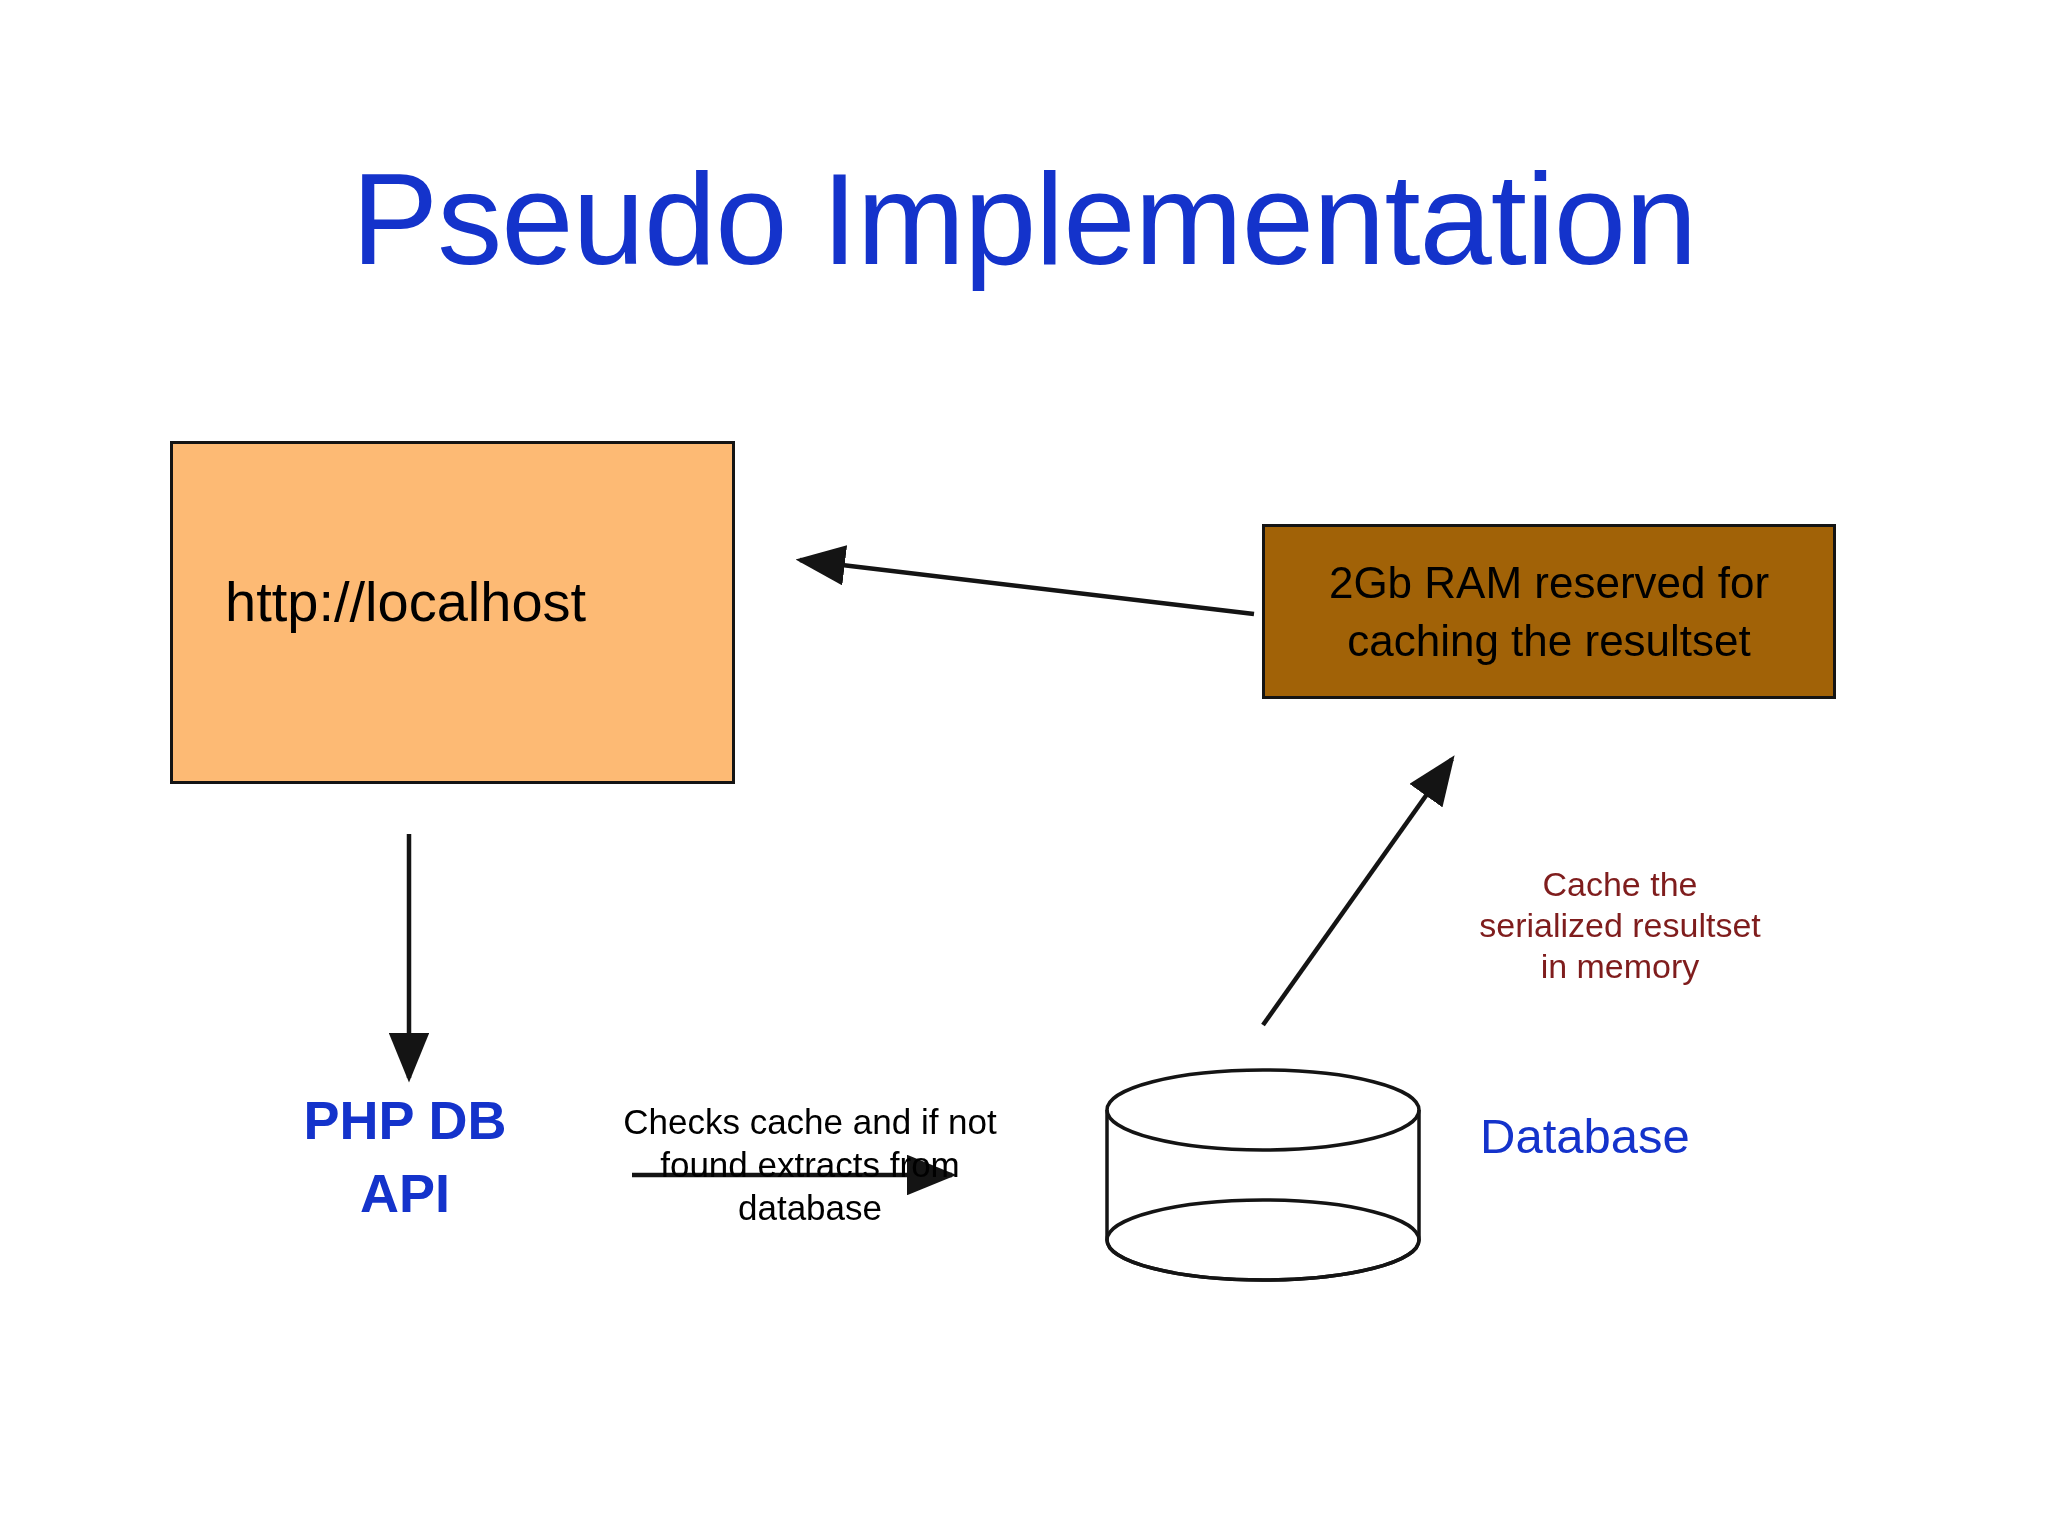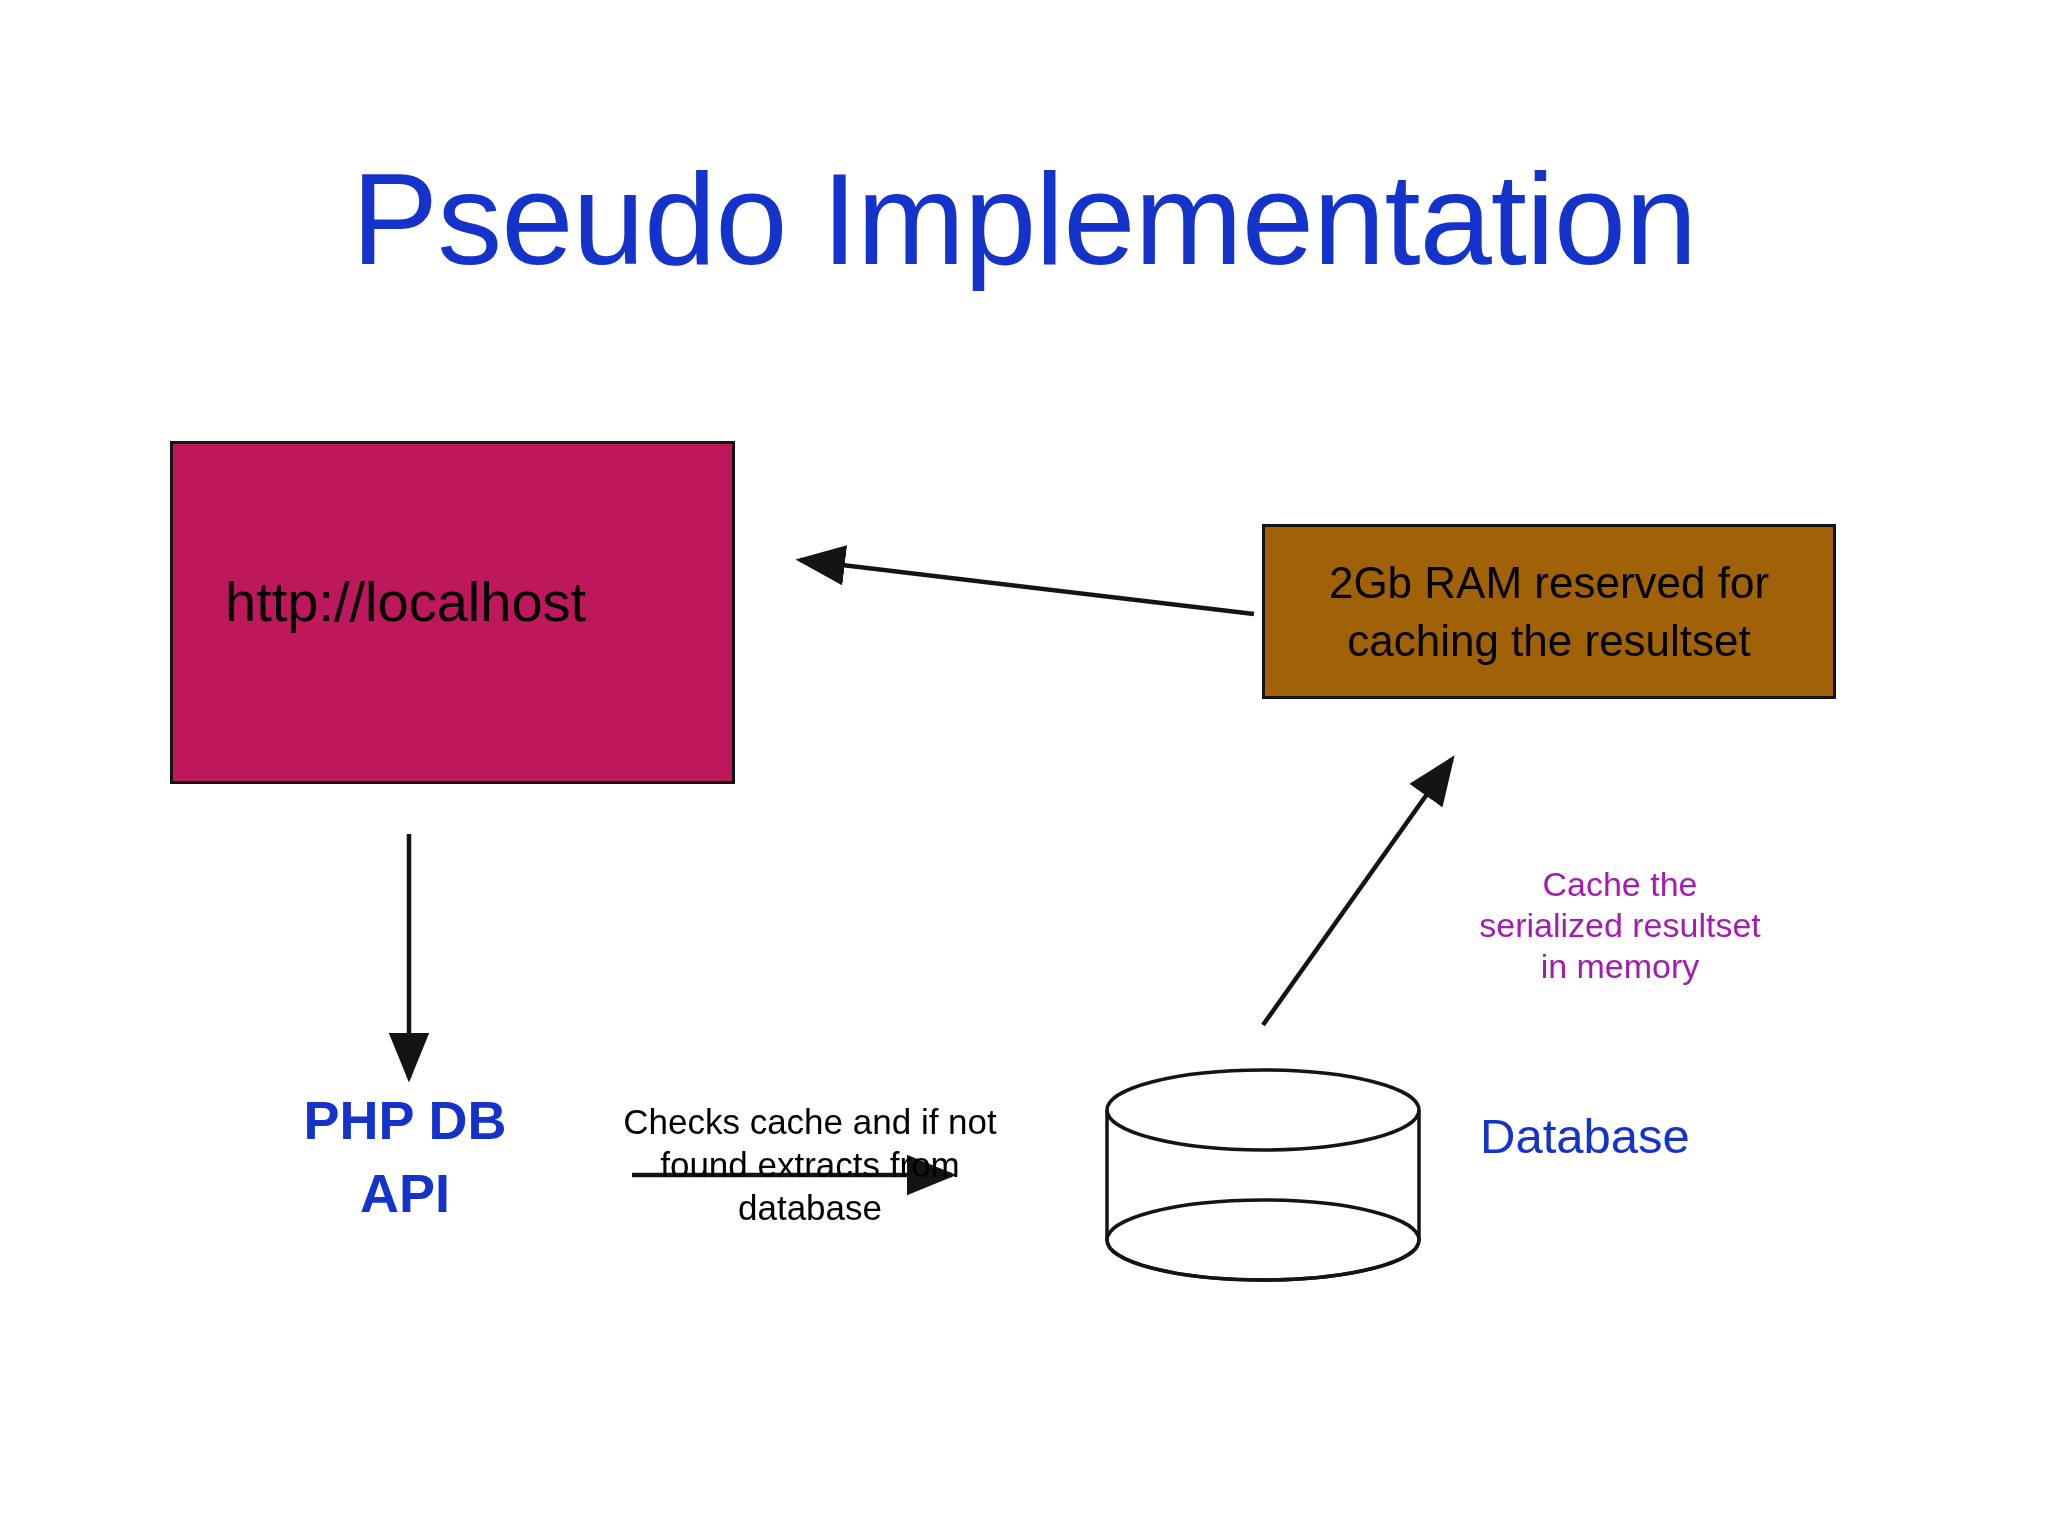--- a/index.html
+++ b/index.html
@@ -46,21 +46,21 @@
     pointer-events: none;
   }
 
   
   #localhost-box {
     position: absolute;
     left: 170px;
     top: 409px;
     width: 565px;
     height: 343px;
-    background: #be185d;
+    background: #fdba74;
     border: 3px solid #141414;
     box-sizing: border-box;
   }
   #localhost-label {
     position: absolute;
     left: 52px;
     top: 128px;
     font-size: 56px;
     line-height: 60px;
     color: #000000;
@@ -146,21 +146,21 @@
 
   
   #cache-note {
     position: absolute;
     left: 1420px;
     top: 832px;
     width: 400px;
     text-align: center;
     font-size: 34px;
     line-height: 41px;
-    color: #a21caf;
+    color: #7f1d1d;
     white-space: pre-line;
   }
 </style>
 </head>
 <body>
 
 <div id="slide">
 
   <div id="slide-title">Pseudo Implementation</div>
 

